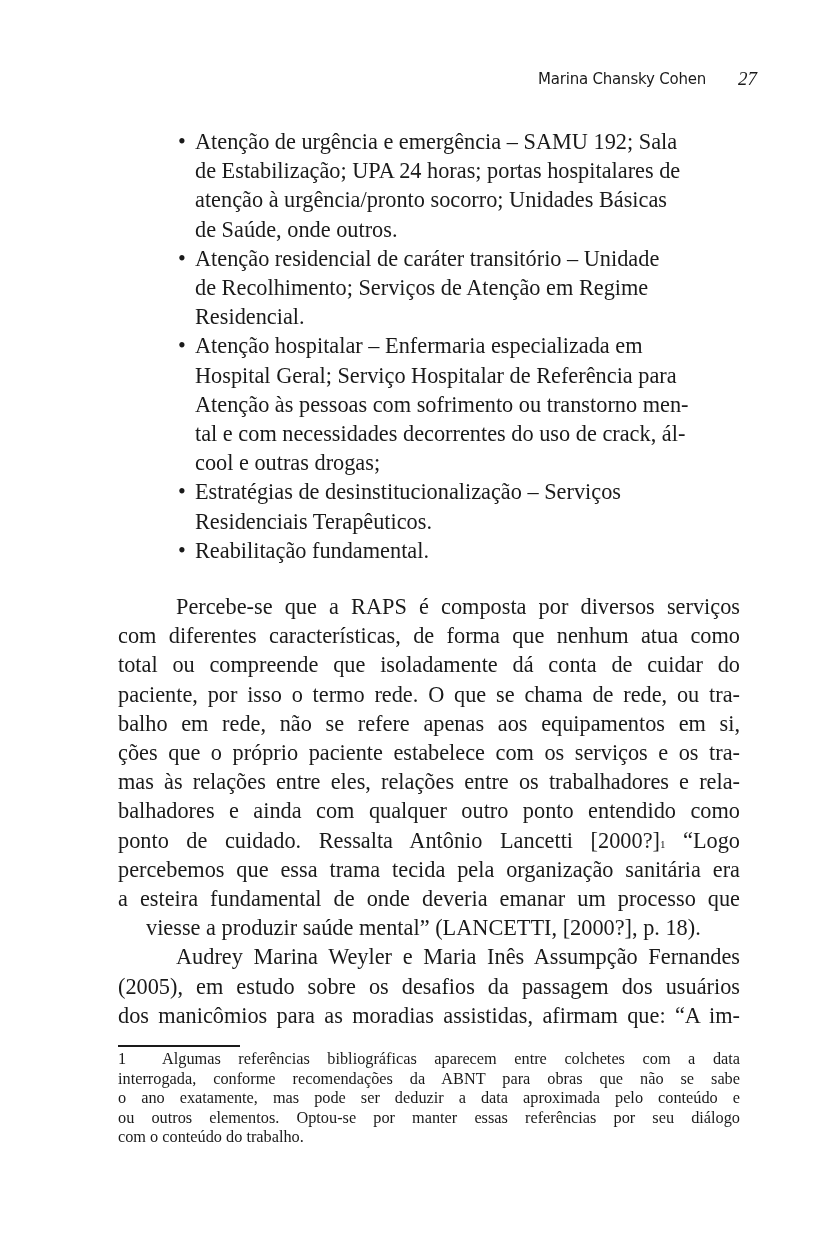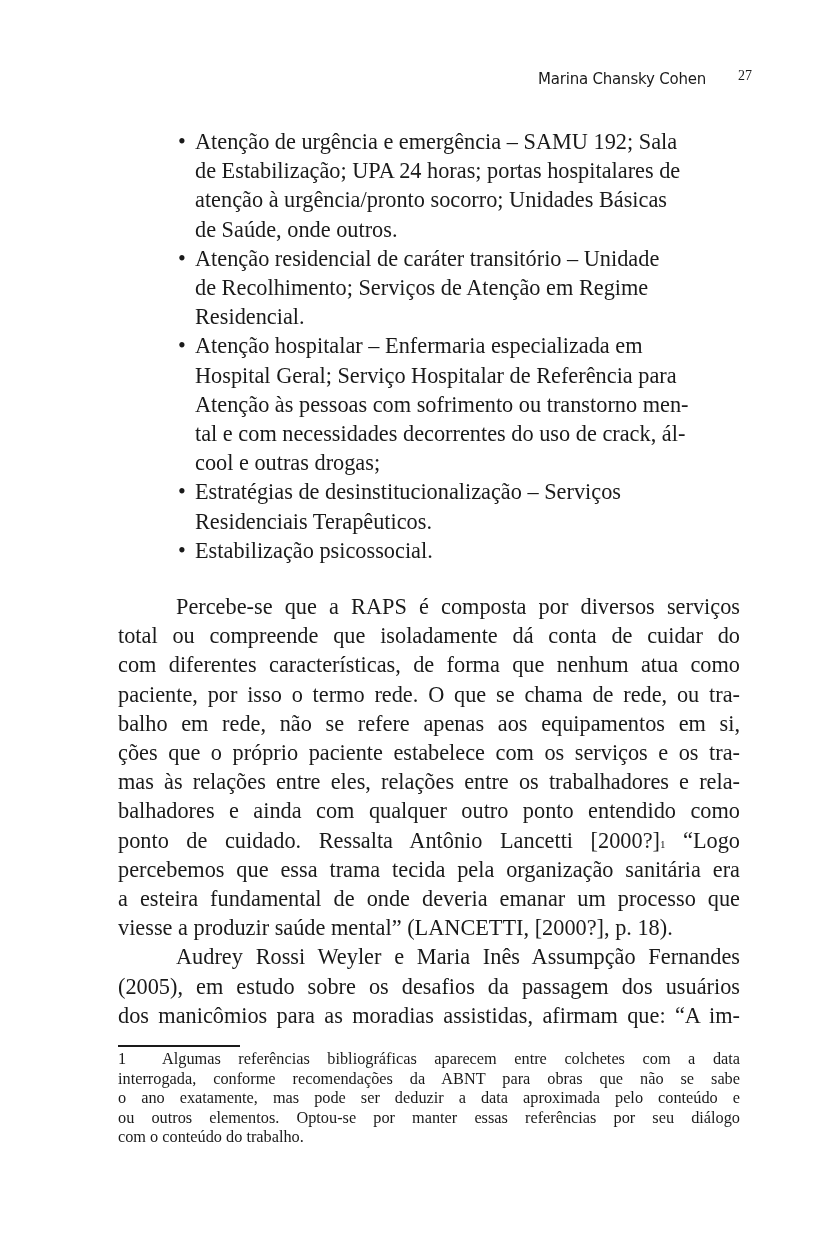--- a/index.html
+++ b/index.html
@@ -1,29 +1,29 @@
 <!DOCTYPE html>
 <html><head>
 <meta charset="utf-8">
 <style>
   html, body { margin: 0; padding: 0; background: #ffffff; }
   body { width: 827px; height: 1240px; position: relative; overflow: hidden; color: #1a1a1a; }
   .header { position: absolute; top: 68px; left: 0; width: 736px; height: 24px; }
   .running-head { position: absolute; left: 538px; top: 2px; font-family: "DejaVu Sans", sans-serif; font-size: 15px; color: #1a1a1a; letter-spacing: -0.2px; }
-  .page-num { position: absolute; left: 738px; top: 0px; font-family: "Liberation Serif", serif; font-size: 14px; color: #1a1a1a; }
+  .page-num { position: absolute; left: 738px; top: 0px; font-family: "Liberation Serif", serif; font-size: 19px; color: #1a1a1a; font-style: italic; }
 
   .serif { font-family: "Liberation Serif", serif; }
   .bullets { position: absolute; top: 127px; left: 178px; width: 560px; margin: 0; padding: 0; list-style: none; font-size: 22.3px; line-height: 29.2px; }
   .bullets li { position: relative; padding-left: 17px; }
   .bullets li .dot { position: absolute; left: 0; top: 0; }
 
   .body-text { position: absolute; top: 592px; left: 118px; width: 622px; font-size: 22.3px; line-height: 29.2px; text-align: justify; }
   .body-text p { margin: 0; text-indent: 58px; }
   .body-text p .line { display: block; text-align: justify; text-align-last: justify; }
-  .body-text p .line.last { text-align-last: left; }
+  .body-text p .line.last { text-align-last: left; margin-left: 28px; }
   sup { font-size: 11px; vertical-align: top; position: relative; top: 4px; }
 
   .fn-rule { position: absolute; top: 1045px; left: 118px; width: 122px; height: 2px; background: #1a1a1a; }
   .footnote { position: absolute; top: 1049px; left: 118px; width: 622px; font-size: 16.3px; line-height: 19.6px; }
   .footnote .line { display: block; text-align: justify; text-align-last: justify; }
   .footnote .line.last { text-align-last: left; }
   .fn-num { display: inline-block; width: 44px; }
 </style>
 </head>
 <body>
@@ -55,41 +55,41 @@
     <span>tal e com necessidades decorrentes do uso de crack, ál-</span><br>
     <span>cool e outras drogas;</span>
   </li>
   <li>
     <span class="dot">•</span>
     <span>Estratégias de desinstitucionalização – Serviços</span><br>
     <span>Residenciais Terapêuticos.</span>
   </li>
   <li>
     <span class="dot">•</span>
-    <span>Estabilização psicossocial.</span>
+    <span>Reabilitação fundamental.</span>
   </li>
 </ul>
 
 <div class="body-text serif">
   <p>
     <span class="line">Percebe-se que a RAPS é composta por diversos serviços</span>
+    <span class="line" style="text-indent:0">com diferentes características, de forma que nenhum atua como</span>
     <span class="line" style="text-indent:0">total ou compreende que isoladamente dá conta de cuidar do</span>
-    <span class="line" style="text-indent:0">com diferentes características, de forma que nenhum atua como</span>
     <span class="line" style="text-indent:0">paciente, por isso o termo rede. O que se chama de rede, ou tra-</span>
     <span class="line" style="text-indent:0">balho em rede, não se refere apenas aos equipamentos em si,</span>
     <span class="line" style="text-indent:0">ções que o próprio paciente estabelece com os serviços e os tra-</span>
     <span class="line" style="text-indent:0">mas às relações entre eles, relações entre os trabalhadores e rela-</span>
     <span class="line" style="text-indent:0">balhadores e ainda com qualquer outro ponto entendido como</span>
     <span class="line" style="text-indent:0"><span>ponto de cuidado. Ressalta Antônio Lancetti [2000?]</span><sup>1</sup><span> “Logo</span></span>
     <span class="line" style="text-indent:0">percebemos que essa trama tecida pela organização sanitária era</span>
     <span class="line" style="text-indent:0">a esteira fundamental de onde deveria emanar um processo que</span>
     <span class="line last" style="text-indent:0">viesse a produzir saúde mental” (LANCETTI, [2000?], p. 18).</span>
   </p>
   <p>
-    <span class="line">Audrey Rossi Weyler e Maria Inês Assumpção Fernandes</span>
+    <span class="line">Audrey Marina Weyler e Maria Inês Assumpção Fernandes</span>
     <span class="line" style="text-indent:0">(2005), em estudo sobre os desafios da passagem dos usuários</span>
     <span class="line" style="text-indent:0">dos manicômios para as moradias assistidas, afirmam que: “A im-</span>
   </p>
 </div>
 
 <div class="fn-rule"></div>
 
 <div class="footnote serif">
   <span class="line"><span class="fn-num">1</span><span>Algumas referências bibliográficas aparecem entre colchetes com a data</span></span>
   <span class="line">interrogada, conforme recomendações da ABNT para obras que não se sabe</span>

